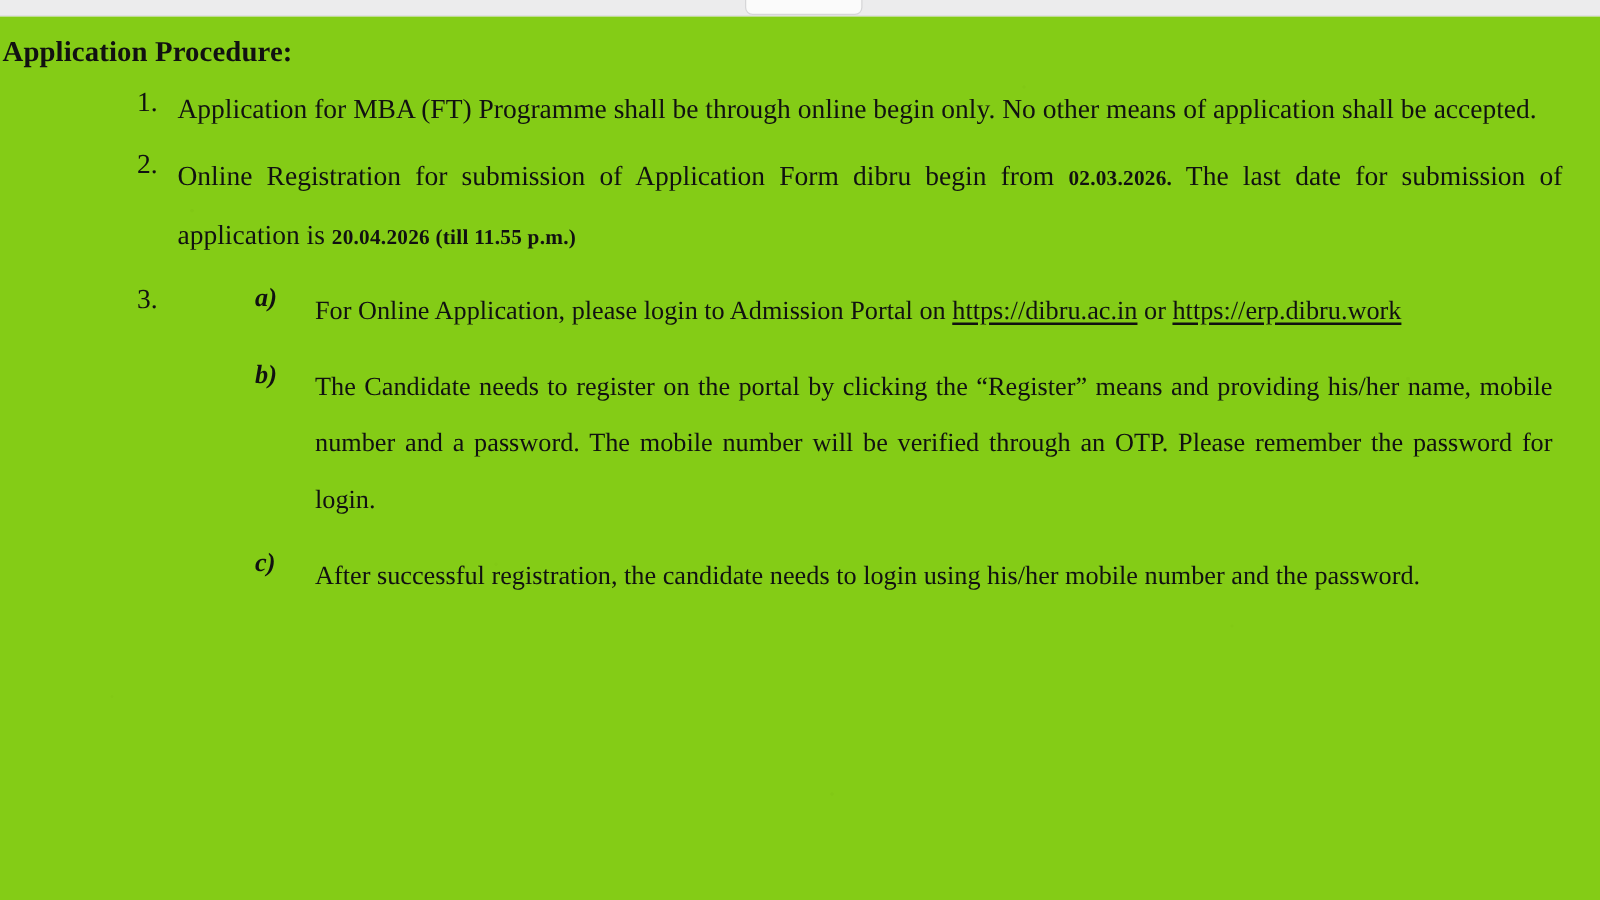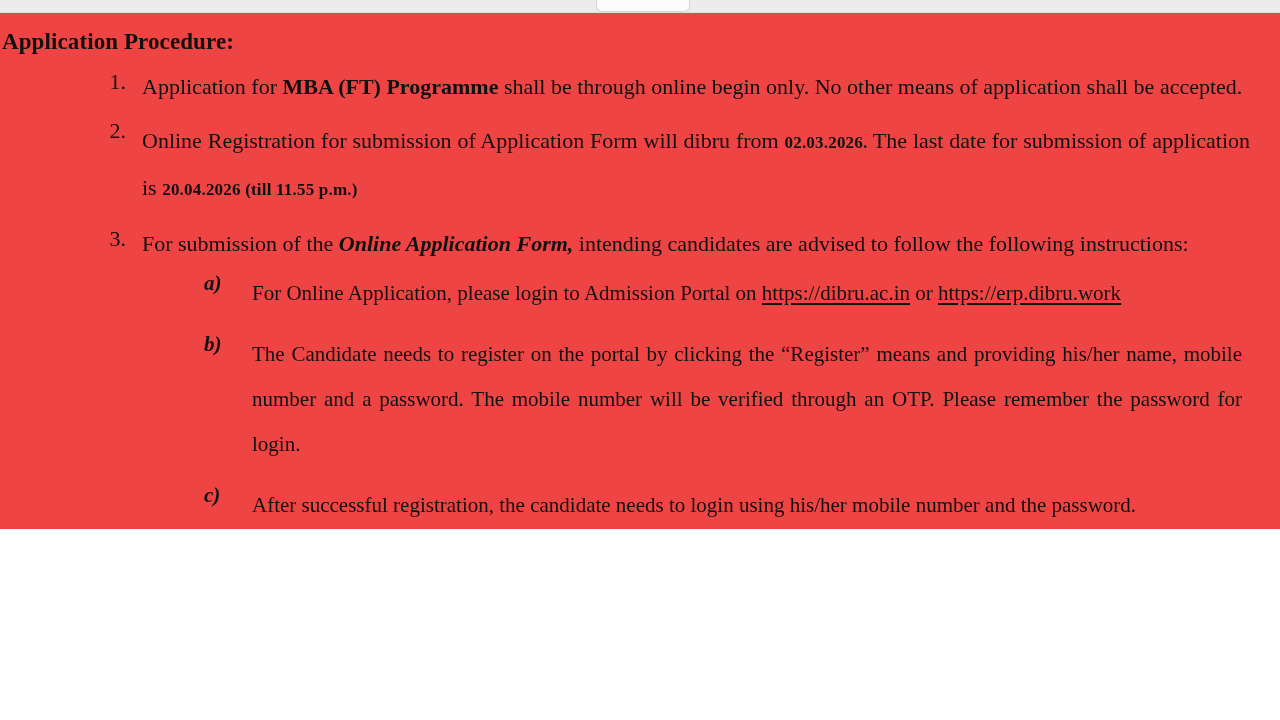--- a/index.html
+++ b/index.html
@@ -35,22 +35,22 @@
     background: #fbfbfb;
     border: 1px solid #d6d6d8;
     border-radius: 6px;
   }
 
   
   .page {
     position: absolute;
     top: 13px; left: 0;
     width: 1280px;
-    height: 516px;
-    background: #ef4444;
+    height: 707px;
+    background: #84cc16;
     overflow: hidden;
   }
 
   
   .scan-noise {
     position: absolute;
     inset: 0;
     pointer-events: none;
     opacity: .5;
     background:
@@ -130,21 +130,21 @@
     font-style: italic;
   }
   .alpha-body {
     font-size: 21px;
     line-height: 45px;
     text-align: justify;
     text-justify: inter-word;
   }
 
   
-  .b    { font-weight: bold; }
+  .b    { font-weight: normal; }
   .bi   { font-weight: bold; font-style: italic; }
   .date { font-weight: bold; font-size: 17px; letter-spacing: .2px; }
   .url  {
     text-decoration: underline;
     text-underline-offset: 3px;
     white-space: nowrap;
   }
 </style>
 </head>
 <body>
@@ -165,29 +165,26 @@
       <div class="num-item">
         <div class="num-marker">1.</div>
         <div class="num-body tight">
           <span>Application for </span><span class="b">MBA (FT) Programme</span><span> shall be through online begin only. No other means of application shall be accepted.</span>
         </div>
       </div>
 
       <div class="num-item">
         <div class="num-marker">2.</div>
         <div class="num-body">
-          <span>Online Registration for submission of Application Form will dibru from </span><span class="date">02.03.2026.</span><span> The last date for submission of application is </span><span class="date">20.04.2026 (till 11.55 p.m.)</span>
+          <span>Online Registration for submission of Application Form dibru begin from </span><span class="date">02.03.2026.</span><span> The last date for submission of application is </span><span class="date">20.04.2026 (till 11.55 p.m.)</span>
         </div>
       </div>
 
       <div class="num-item">
         <div class="num-marker">3.</div>
-        <div class="num-body tight">
-          <span>For submission of the </span><span class="bi">Online Application Form,</span><span> intending candidates are advised to follow the following instructions:</span>
-        </div>
 
         <div class="alpha-list">
 
           <div class="alpha-item">
             <div class="alpha-marker">a)</div>
             <div class="alpha-body">
               <span>For Online Application, please login to Admission Portal on </span><span class="url">https://dibru.ac.in</span><span> or </span><span class="url">https://erp.dibru.work</span>
             </div>
           </div>
 

